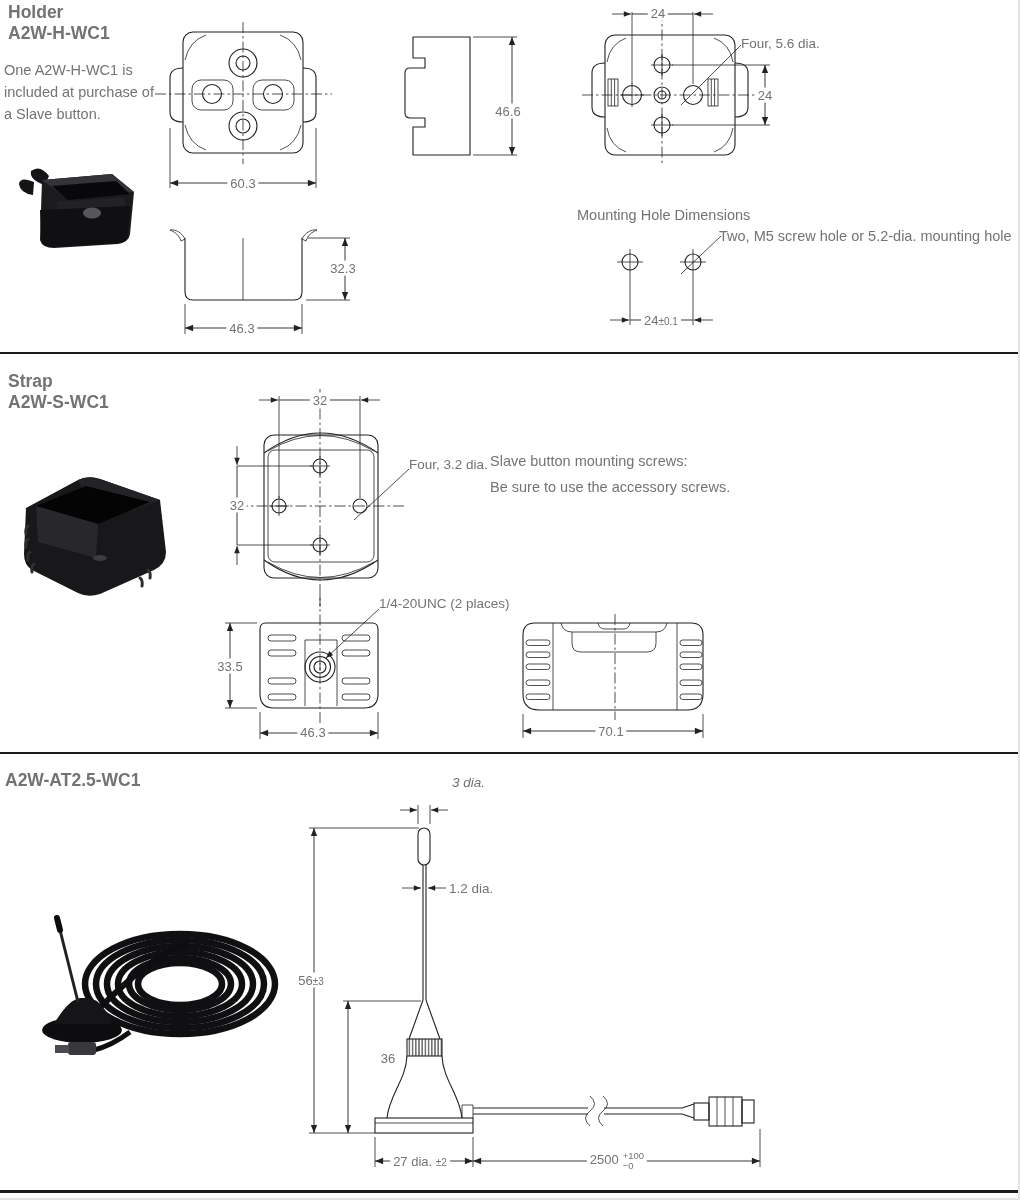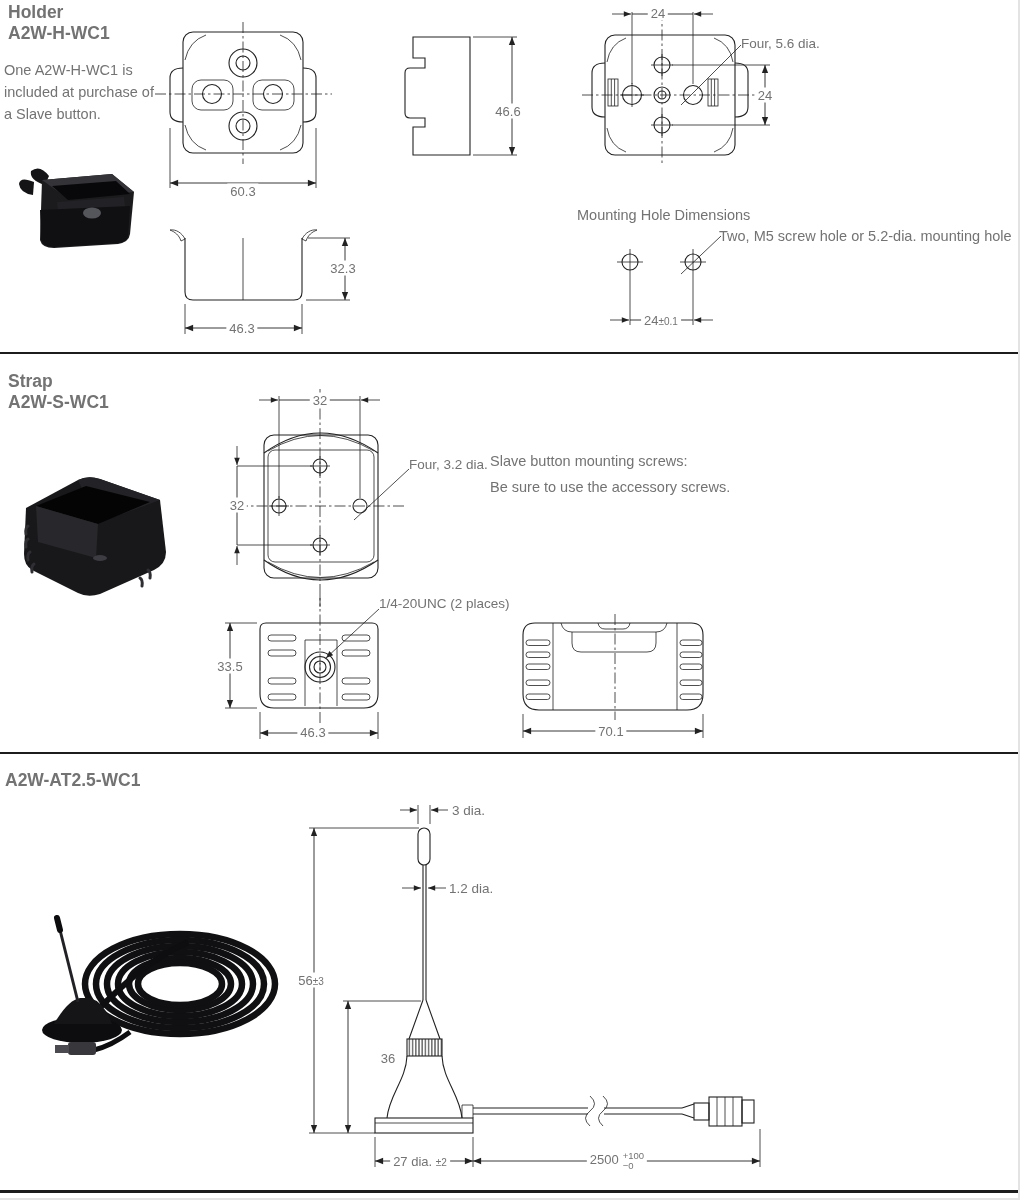--- a/index.html
+++ b/index.html
@@ -135,21 +135,21 @@
     <path class="thin" d="M149,4 C143,3 137,7 134,13 L138,15 C140,9 144,6 149,4 Z"></path>
     <line class="thin" x1="75" y1="12" x2="75" y2="74"></line>
     <line class="thin" x1="140" y1="12" x2="182" y2="12"></line>
     <line class="thin" x1="138" y1="74" x2="182" y2="74"></line>
     <line class="dimline" x1="177" y1="12" x2="177" y2="74" marker-start="url(#arr)" marker-end="url(#arr)"></line>
     <line class="thin" x1="17" y1="78" x2="17" y2="108"></line>
     <line class="thin" x1="134" y1="78" x2="134" y2="108"></line>
     <line class="dimline" x1="17" y1="102" x2="134" y2="102" marker-start="url(#arr)" marker-end="url(#arr)"></line>
   </svg>
 
-  <div class="dim" style="left:243px;top:183px;margin-top:8px;"><span>60.3</span></div>
+  <div class="dim" style="left:243px;top:183px;"><span>60.3</span></div>
   <div class="dim" style="left:508px;top:96px;margin-top:15px;"><span>46.6</span></div>
   <div class="dim" style="left:658px;top:13px;"><span>24</span></div>
   <div class="dim" style="left:765px;top:95px;"><span>24</span></div>
   <div class="callout" style="left:741px;top:43px;">Four, 5.6 dia.</div>
   <div class="plain" style="left:577px;top:215px;">Mounting Hole Dimensions</div>
   <div class="plain" style="left:719px;top:236px;">Two, M5 screw hole or 5.2-dia. mounting hole</div>
   <div class="dim" style="left:661px;top:320px;"><span>24</span><span class="tol">±0.1</span></div>
   <div class="dim" style="left:343px;top:268px;"><span>32.3</span></div>
   <div class="dim" style="left:242px;top:328px;"><span>46.3</span></div>
 
@@ -324,21 +324,21 @@
     <line class="thin" x1="60" y1="208" x2="138" y2="208"></line>
     <line class="dimline" x1="65" y1="208" x2="65" y2="340" marker-start="url(#arr)" marker-end="url(#arr)"></line>
     <line class="thin" x1="26" y1="340" x2="92" y2="340"></line>
     <line class="thin" x1="92" y1="344" x2="92" y2="374"></line>
     <line class="thin" x1="190" y1="344" x2="190" y2="374"></line>
     <line class="dimline" x1="92" y1="368" x2="190" y2="368" marker-start="url(#arr)" marker-end="url(#arr)"></line>
     <line class="thin" x1="477" y1="336" x2="477" y2="374"></line>
     <line class="dimline" x1="190" y1="368" x2="477" y2="368" marker-start="url(#arr)" marker-end="url(#arr)"></line>
   </svg>
 
-  <div class="callout" style="left:452px;top:810px;">3 dia.</div>
+  <div class="callout" style="left:452px;top:782px;font-style:italic;">3 dia.</div>
   <div class="callout" style="left:449px;top:888px;">1.2 dia.</div>
   <div class="dim" style="left:311px;top:980px;"><span>56</span><span class="tol">±3</span></div>
   <div class="dim" style="left:348px;top:1058px;margin-left:40px;"><span>36</span></div>
   <div class="dim" style="left:420px;top:1161px;"><span>27 dia.</span> <span class="tol">±2</span></div>
   <div class="dim" style="left:617px;top:1161px;"><span>2500</span><span class="stack">
         <span>+100</span>
         <span>−0</span>
       </span></div>
 
   <div class="rule" style="top:1190px;height:3px;"></div>

